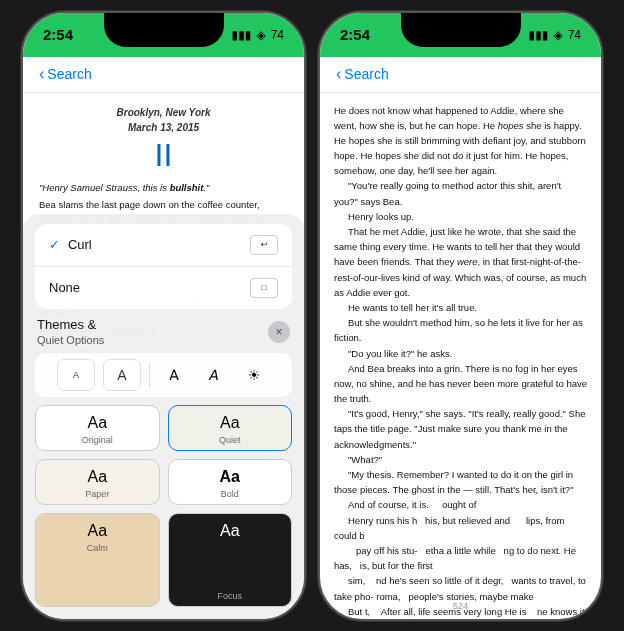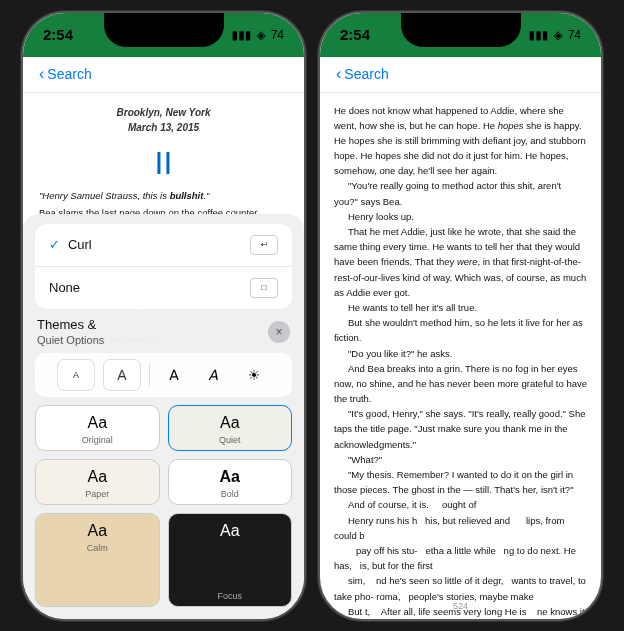--- a/index.html
+++ b/index.html
@@ -28,21 +28,21 @@
       border-radius: 44px;
       overflow: hidden;
       position: relative;
       border: 2px solid #555;
       box-shadow: 0 0 0 1px #333;
     }
 
     
     .status-bar {
       height: 44px;
-      background: #15803d;
+      background: #22c55e;
       display: flex;
       align-items: center;
       justify-content: space-between;
       padding: 0 20px;
       position: relative;
     }
     .status-time {
       font-size: 15px;
       font-weight: 600;
       color: #000;
@@ -112,21 +112,21 @@
       font-weight: 600;
       font-size: 10px;
       color: #333;
     }
     .book-chapter {
       font-size: 32px;
       font-weight: 300;
       color: #0066cc;
       text-align: center;
       line-height: 1;
-      margin: 12px 0 8px;
+      margin: 4px 0 8px;
     }
 
     .book-text {
       font-size: 9.5px;
       line-height: 1.55;
       color: #111;
     }
     .book-text p {
       margin-bottom: 3px;
       text-indent: 12px;

